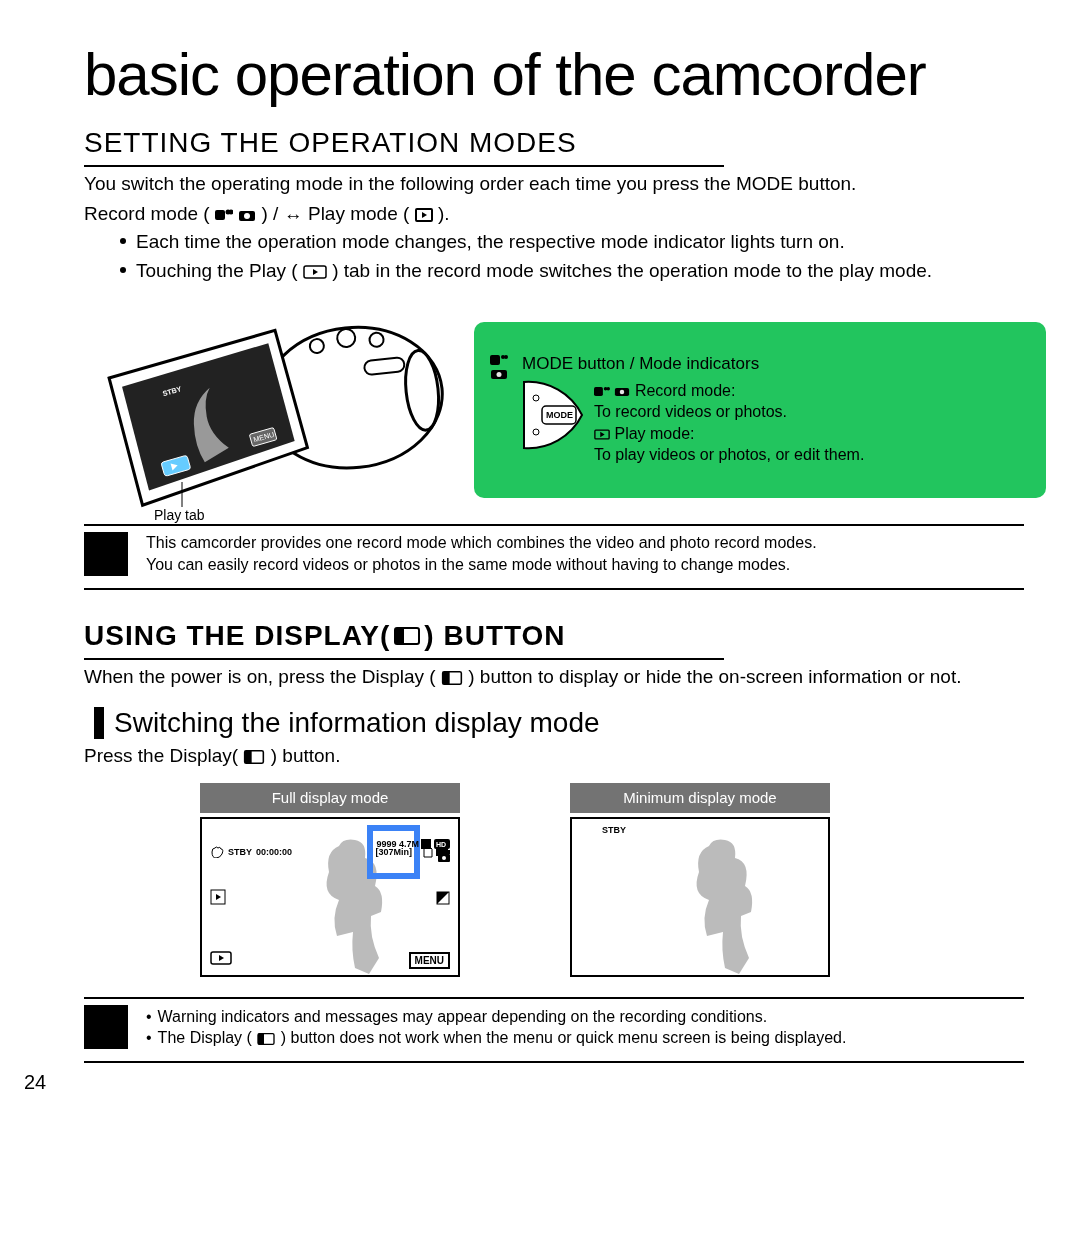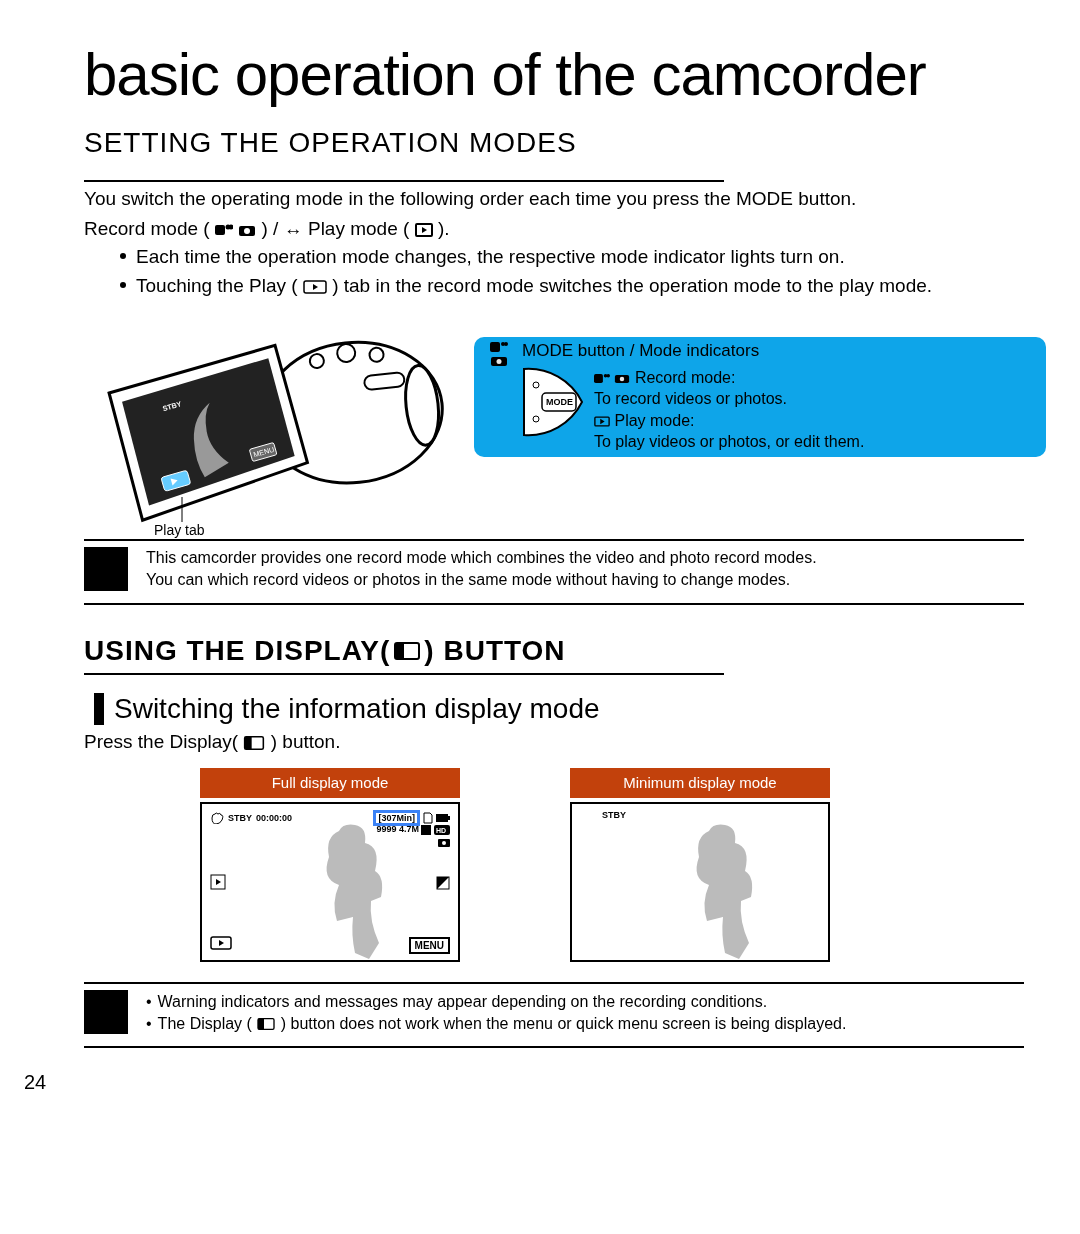--- a/index.html
+++ b/index.html
@@ -1,33 +1,33 @@
 <!DOCTYPE html>
 <html><head>
 <meta charset="utf-8">
 <style>
   html,body{margin:0;padding:0;background:#fff;color:#000;font-family:Arial,Helvetica,sans-serif}
   .page{width:1080px;height:1156px;position:relative;box-sizing:border-box;padding:40px 0 0 0}
   .title{font-size:60px;font-weight:400;letter-spacing:-1px;margin:0 0 10px 84px}
-  .h1{font-size:28px;font-weight:400;letter-spacing:1px;margin:18px 0 4px 84px;border-bottom:2px solid #000;padding-bottom:21px;max-width:640px}
+  .h1{font-size:28px;font-weight:400;letter-spacing:1px;margin:18px 0 4px 84px;border-bottom:2px solid #000;padding-bottom:6px;max-width:640px}
   .body{font-size:19px;line-height:1.35;margin:4px 0 0 84px;max-width:940px}
   .bullet-row{display:flex;align-items:flex-start;margin:3px 0 0 120px;max-width:900px;font-size:19px;line-height:1.35}
   .bullet-row .dot{width:6px;height:6px;border-radius:50%;background:#000;margin:9px 10px 0 0;flex:none}
-  .graybox{background:#0ea5e9;border-radius:10px;padding:4px 16px;font-size:17px}
+  .graybox{background:#22c55e;border-radius:10px;padding:32px 16px;font-size:17px}
   .icon-small{display:inline-block;vertical-align:middle}
   .hr{border:none;border-top:2px solid #000;margin:12px 0 0 84px;max-width:940px}
   .note-row{display:flex;align-items:flex-end;margin:6px 0 0 84px;max-width:940px}
   .note-box{width:44px;height:44px;background:#000;margin:0 18px 0 0;flex:none}
   .note-text{font-size:16px;line-height:1.35}
   .h1b{font-size:28px;font-weight:700;letter-spacing:1px;margin:30px 0 4px 84px;border-bottom:2px solid #000;padding-bottom:6px;max-width:640px;display:flex;align-items:center;gap:4px}
   .subhead{display:flex;align-items:center;margin:18px 0 4px 94px;font-size:28px}
   .subhead .bar{width:10px;height:32px;background:#000;margin-right:10px}
   .screens{display:flex;gap:110px;margin:14px 0 0 200px}
   .screen-col{display:flex;flex-direction:column;align-items:center}
-  .screen-title{background:#c2410c;color:#fff;font-size:15px;width:260px;height:30px;line-height:30px;text-align:center}
+  .screen-title{background:#737373;color:#fff;font-size:15px;width:260px;height:30px;line-height:30px;text-align:center}
   .screen{width:260px;height:160px;border:2px solid #000;box-sizing:border-box;margin-top:4px;position:relative;overflow:hidden}
   .fig-silhouette{position:absolute;bottom:0;left:50%;transform:translateX(-30%);width:100px;height:140px}
   .pagenum{position:absolute;left:24px;bottom:62px;font-size:20px}
   .cam-wrap{width:360px;height:210px;position:relative;display:inline-block;vertical-align:top}
 </style>
 </head>
 <body>
 
 <div class="page">
   <div class="title">basic operation of the camcorder</div>
@@ -153,32 +153,40 @@
         </div>
       </div>
     </div>
   </div>
 
   <hr class="hr">
   <div class="note-row">
     <div class="note-box"></div>
     <div class="note-text">
       <div>This camcorder provides one record mode which combines the video and photo record modes.</div>
-      <div>You can which record videos or photos in the same mode without having to change modes.</div>
+      <div>You can easily record videos or photos in the same mode without having to change modes.</div>
     </div>
   </div>
   <hr class="hr">
 
   <div class="h1b">
     <span>USING THE DISPLAY(</span>
     <svg class="icon-small" width="26" height="18" viewBox="0 0 26 18">
         <rect x="1" y="1" width="24" height="16" rx="2" fill="none" stroke="#000" stroke-width="2"></rect>
         <rect x="1" y="1" width="9" height="16" fill="#000"></rect>
       </svg>
     <span>) BUTTON</span>
+  </div>
+  <div class="body">
+    <span>When the power is on, press the Display (</span>
+    <svg class="icon-small" width="22" height="14" viewBox="0 0 26 18">
+        <rect x="1" y="1" width="24" height="16" rx="2" fill="none" stroke="#000" stroke-width="2"></rect>
+        <rect x="1" y="1" width="9" height="16" fill="#000"></rect>
+      </svg>
+    <span>) button to display or hide the on-screen information or not.</span>
   </div>
 
   <div class="subhead">
     <div class="bar"></div>
       <span>Switching the information display mode</span>
   </div>
   <div class="body">
     <span>Press the Display(</span>
     <svg class="icon-small" width="22" height="14" viewBox="0 0 26 18">
         <rect x="1" y="1" width="24" height="16" rx="2" fill="none" stroke="#000" stroke-width="2"></rect>
@@ -196,21 +204,21 @@
           </svg>
         <div style="position:absolute;top:6px;left:8px;right:8px;display:flex;justify-content:space-between;font-size:9px;font-weight:bold">
           <span style="display:flex;gap:4px;align-items:center">
             <svg width="14" height="12" viewBox="0 0 14 12">
                 <path d="M2 6 q0 -4 3 -4 q1 -2 3 0 q2 -2 3 1 q3 0 1 5 q-2 4 -6 4 q-4 0 -4 -6" fill="none" stroke="#000" stroke-width="1"></path>
               </svg>
             <span>STBY</span>
             <span>00:00:00</span>
           </span>
           <span style="display:flex;gap:3px;align-items:center">
-            <span style="border:3px solid #3b82f6;padding:0 2px">[307Min]</span>
+            <span style="border:6px solid #3b82f6;padding:16px 2px">[307Min]</span>
             <svg width="10" height="12" viewBox="0 0 10 12">
                 <path d="M1 1 h6 l2 2 v8 h-8 z" fill="none" stroke="#000"></path>
               </svg>
             <svg width="14" height="8" viewBox="0 0 14 8">
                 <rect x="0" y="0" width="12" height="8" fill="#000"></rect>
                 <rect x="12" y="2" width="2" height="4" fill="#000"></rect>
               </svg>
           </span>
         </div>
         <div style="position:absolute;top:20px;right:8px;font-size:9px;font-weight:bold;text-align:right">

